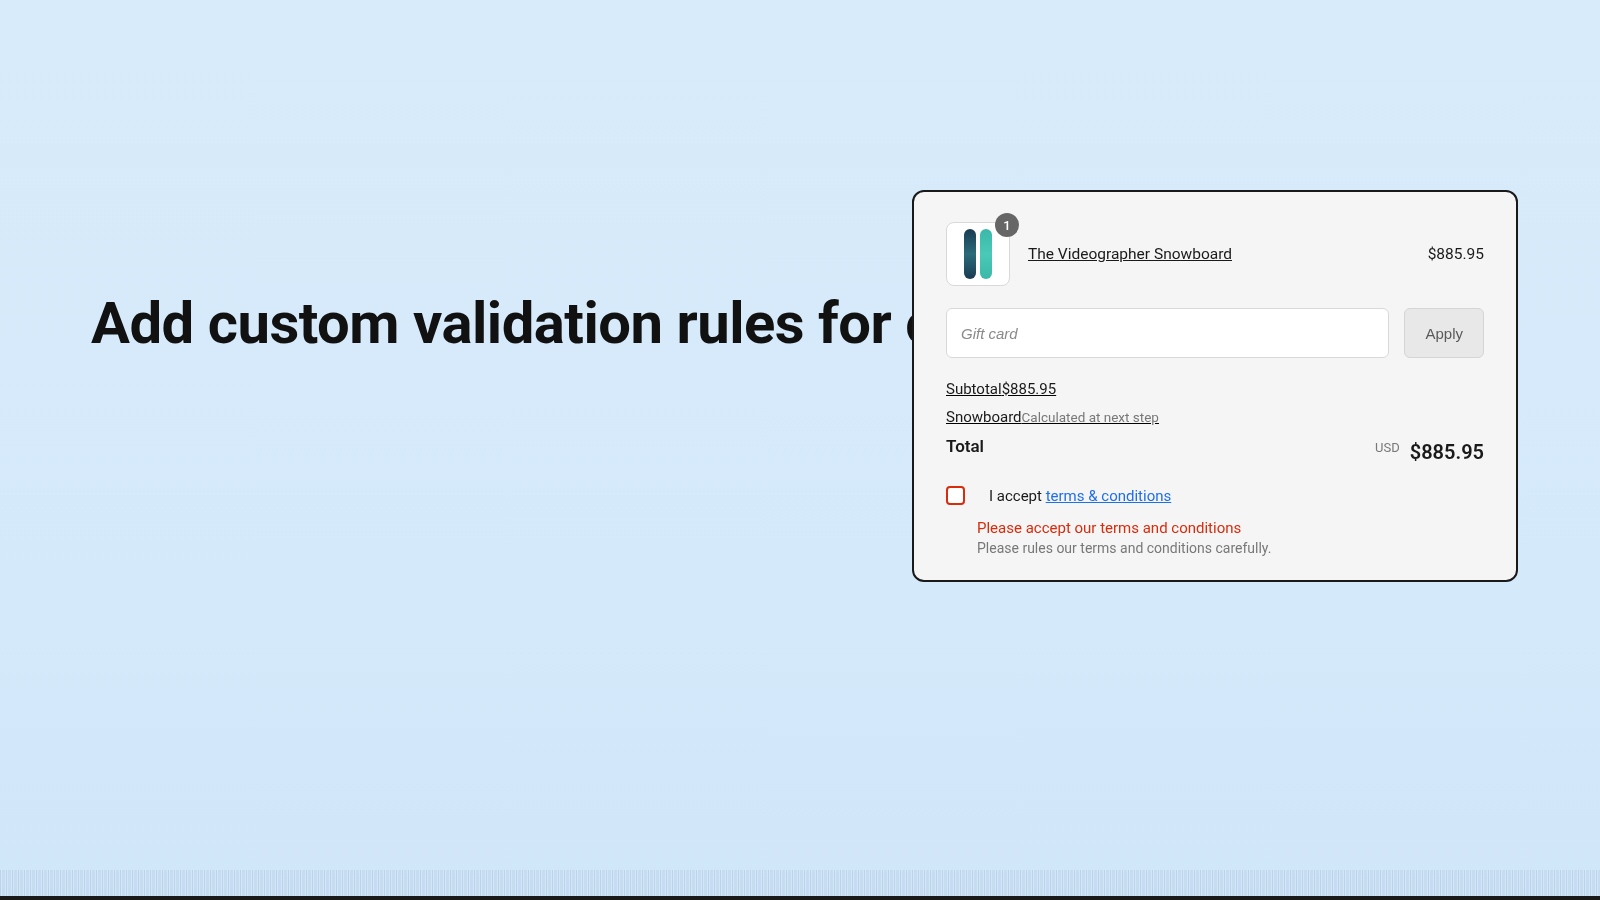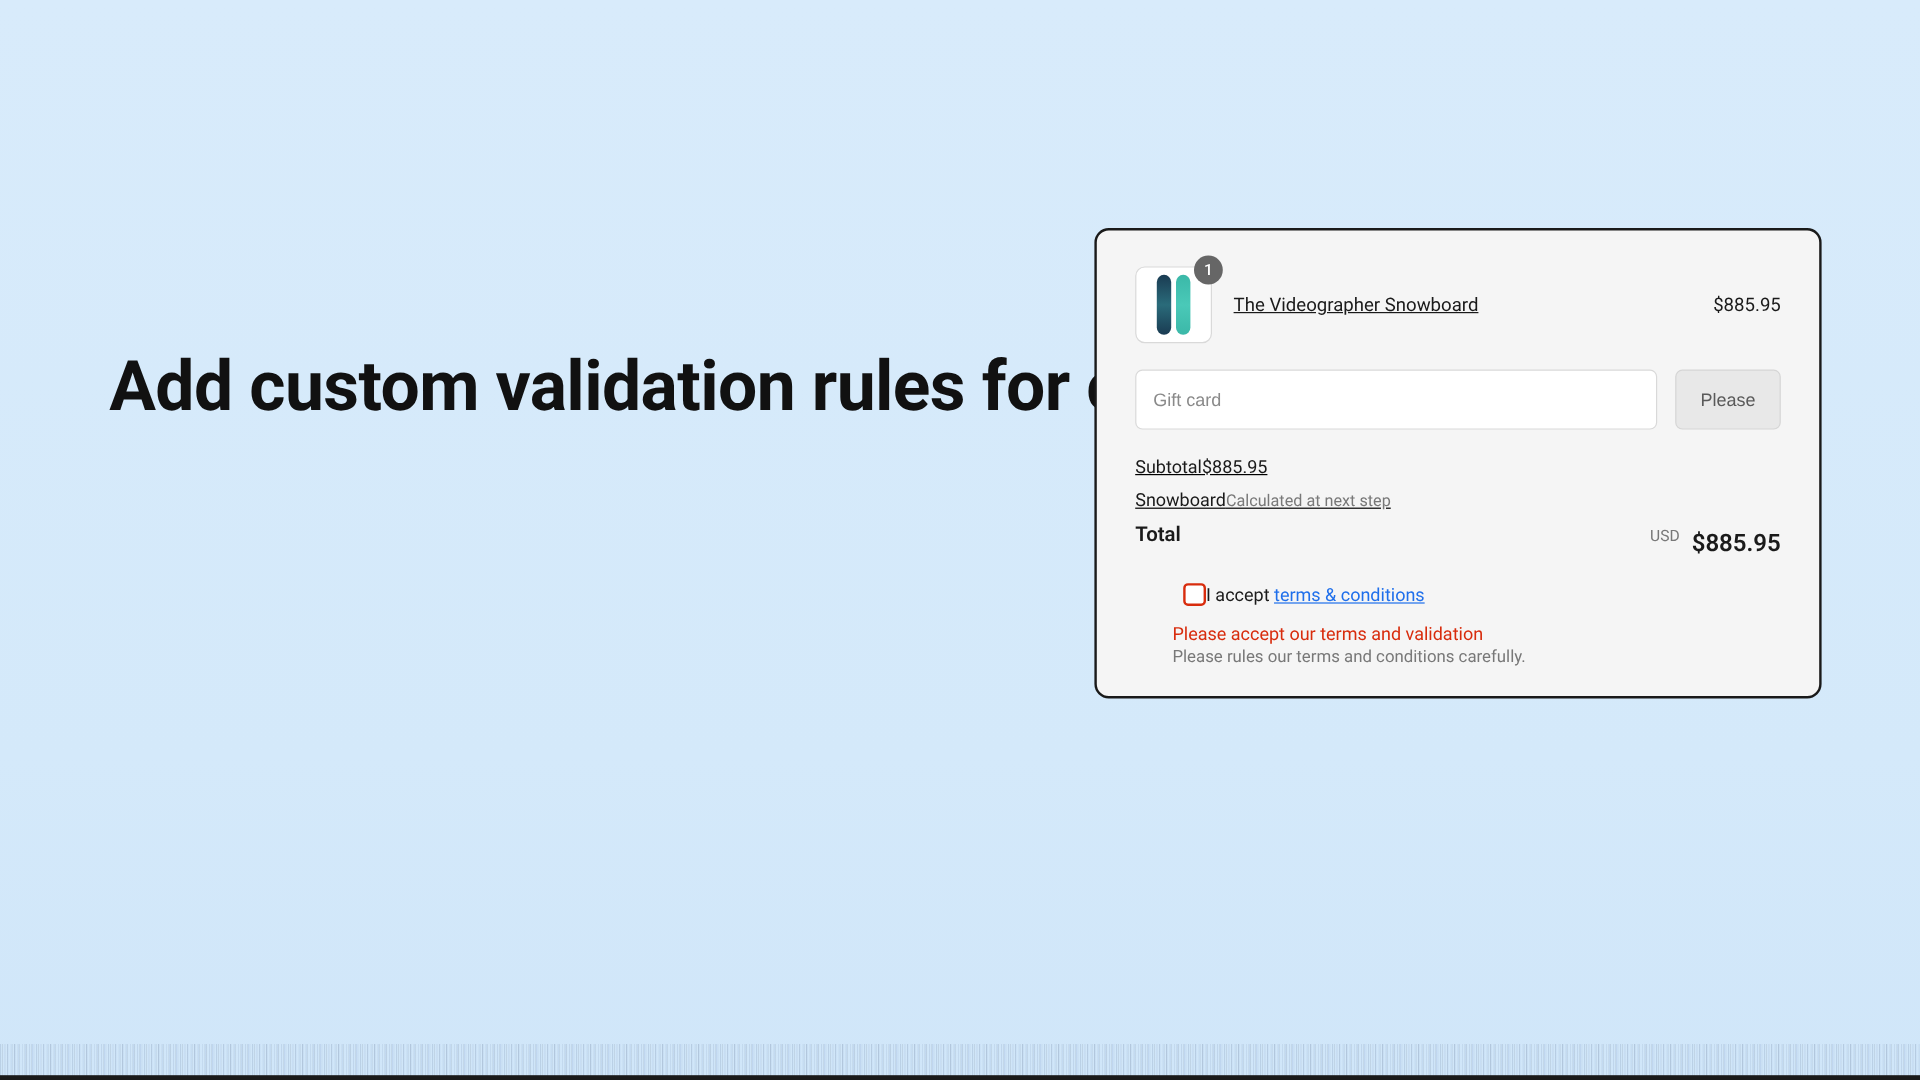--- a/index.html
+++ b/index.html
@@ -103,20 +103,21 @@
     }
     .gift-input {
       flex: 1;
       height: 50px;
       border: 1px solid #d9d9d9;
       border-radius: 6px;
       padding: 0 14px;
       font-size: 15px;
       background: #fff;
       color: #1a1a1a;
+      font-style: italic;
     }
     .gift-input::placeholder {
       color: #8a8a8a;
     }
     .apply-btn {
       height: 50px;
       padding: 0 20px;
       background: #e8e8e8;
       border: 1px solid #d5d5d5;
       border-radius: 6px;
@@ -166,23 +167,22 @@
       color: #787878;
     }
     .total-value {
       font-size: 20px;
       font-weight: 600;
       color: #1a1a1a;
     }
     .consent-row {
       display: flex;
       align-items: center;
-      gap: 0;
+      gap: 24px;
       margin-bottom: 14px;
-      margin-left: 40px;
     }
     .checkbox {
       width: 19px;
       height: 19px;
       border: 2px solid #d82c0d;
       border-radius: 4px;
       background: #fff;
       cursor: pointer;
       flex-shrink: 0;
     }
@@ -241,21 +241,21 @@
         <div class="board-right"></div>
       </div>
       <div class="qty-badge">1</div>
     </div>
     <div class="cart-title">The Videographer Snowboard</div>
     <div class="cart-price">$885.95</div>
   </div>
 
   <div class="gift-row">
     <input class="gift-input" type="text" placeholder="Gift card" style="">
-    <button class="apply-btn">Please</button>
+    <button class="apply-btn">Apply</button>
   </div>
 
   <div class="summary-row">
     <span class="summary-label">Subtotal</span>
     <span class="summary-value">$885.95</span>
   </div>
 
   <div class="summary-row">
     <span class="summary-label">Snowboard</span>
     <span class="summary-note">Calculated at next step</span>
@@ -270,20 +270,20 @@
   </div>
 
   <div class="consent-row">
     <div class="checkbox"></div>
     <span class="consent-text">
       <span>I accept </span><span class="consent-link">terms &amp; conditions</span>
     </span>
   </div>
 
   <div class="error-block">
-    <div class="error-msg">Please accept our terms and validation</div>
+    <div class="error-msg">Please accept our terms and conditions</div>
     <div class="error-hint">Please rules our terms and conditions carefully.</div>
   </div>
 
 </div>
 
 <div class="noise-strip"></div>
 <div class="noise-strip2"></div>
 
 </body></html>

